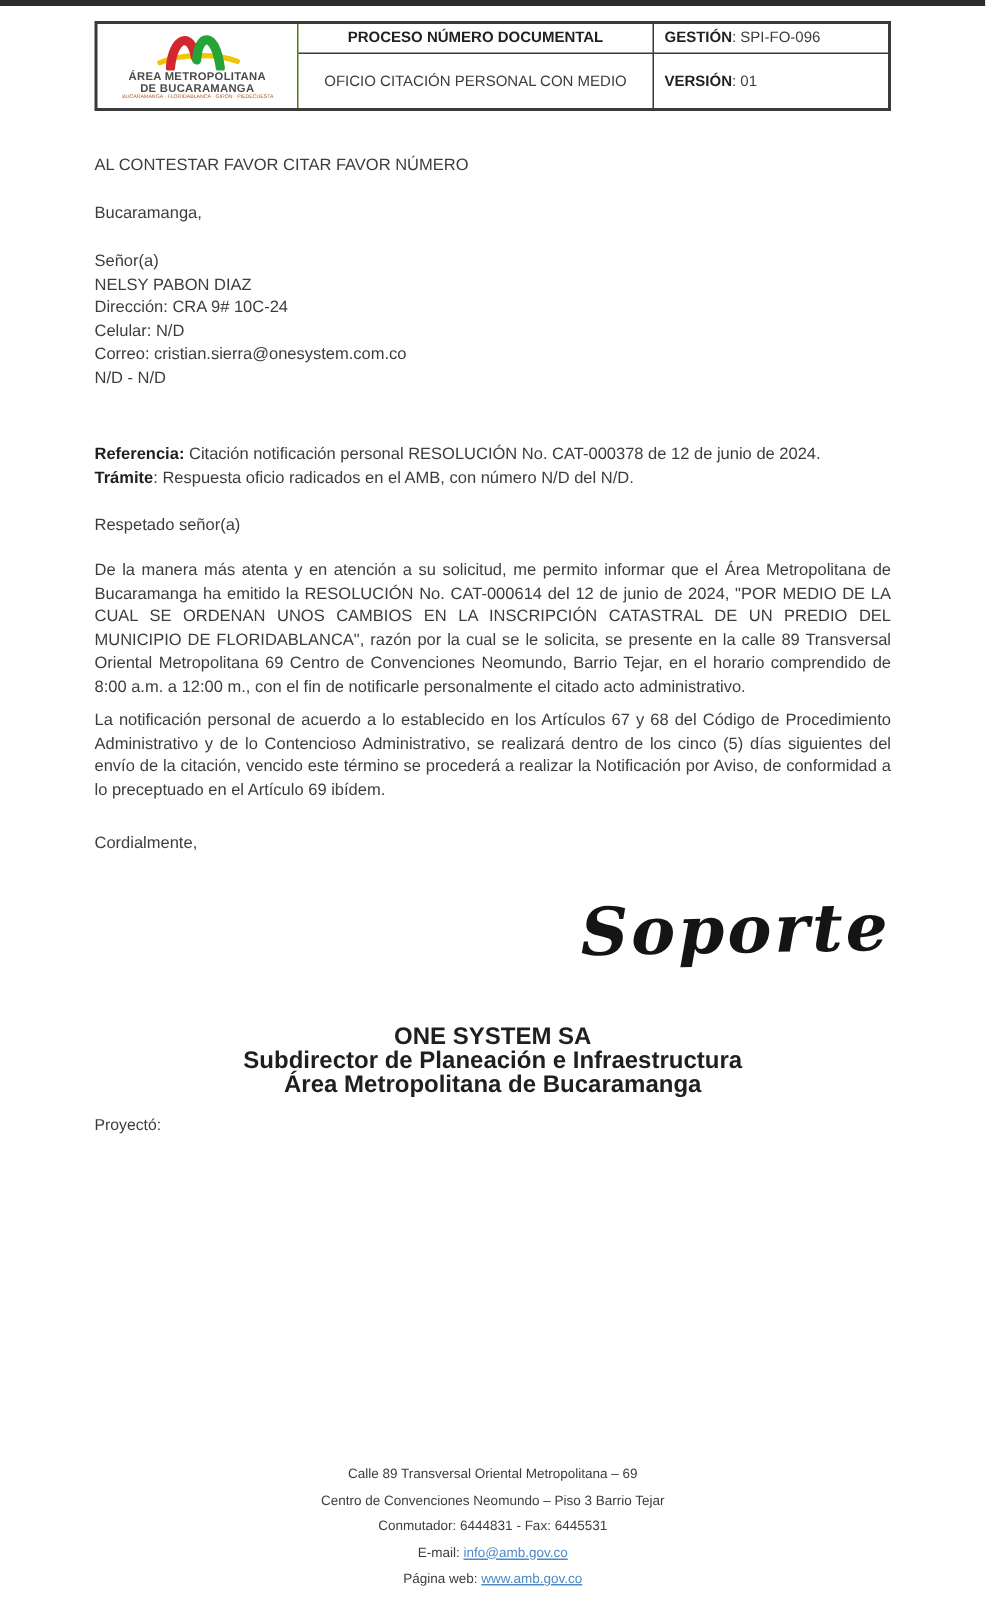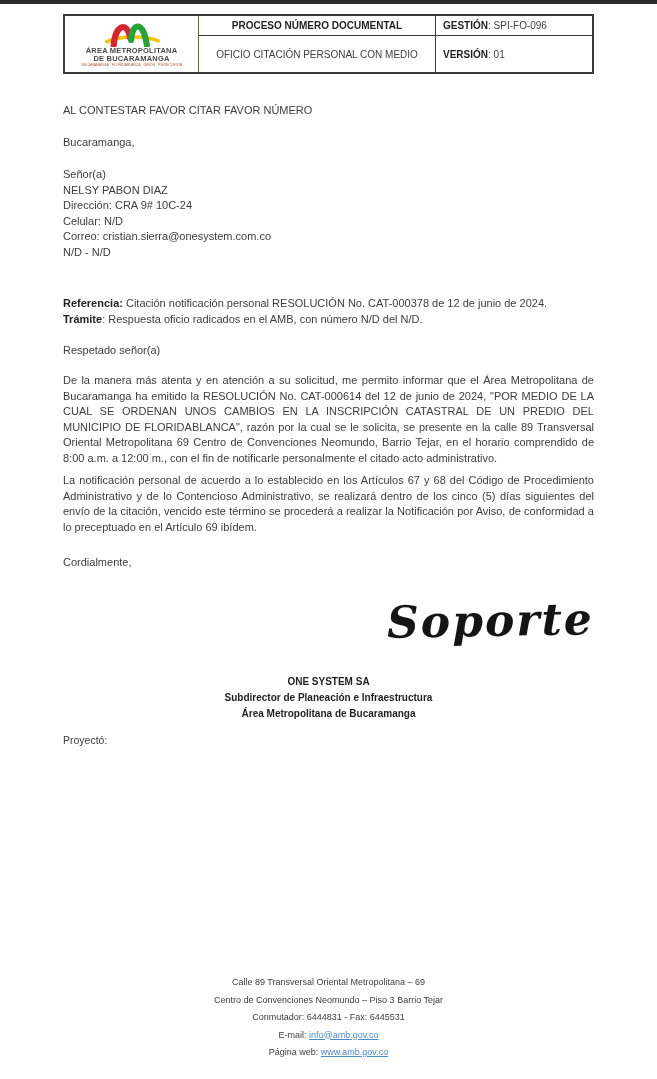--- a/index.html
+++ b/index.html
@@ -39,21 +39,21 @@
   .par1 { margin-top:14.5px; text-align:justify; }
   .par2 { margin-top:7px; text-align:justify; }
   .closing { margin-top:19.5px; }
   strong { color:#1f1f1f; font-weight:bold; }
 
   .sig-wrap { margin-top:20px; height:62px; display:flex; align-items:center; justify-content:flex-end; }
   .sig-script {
     font-family:"DejaVu Serif", serif; font-style:italic; font-weight:bold;
     font-size:44px; color:#141414; letter-spacing:2px; transform:rotate(-1deg);
   }
-  .signer { margin-top:22px; text-align:center; font-size:10px; line-height:16px; font-weight:bold; color:#1f1f1f; }
+  .signer { margin-top:32px; text-align:center; font-size:16px; line-height:16px; font-weight:bold; color:#1f1f1f; }
   .prepared { margin-top:11px; font-size:10.5px; }
 
   
   .footer { position:absolute; left:0; right:0; top:974px; text-align:center;
     font-size:9px; line-height:17.5px; color:#3d3d3d; }
   .footer a { color:#4e8ac8; text-decoration:underline; cursor:pointer; }
 </style>
 </head>
 <body>
 

